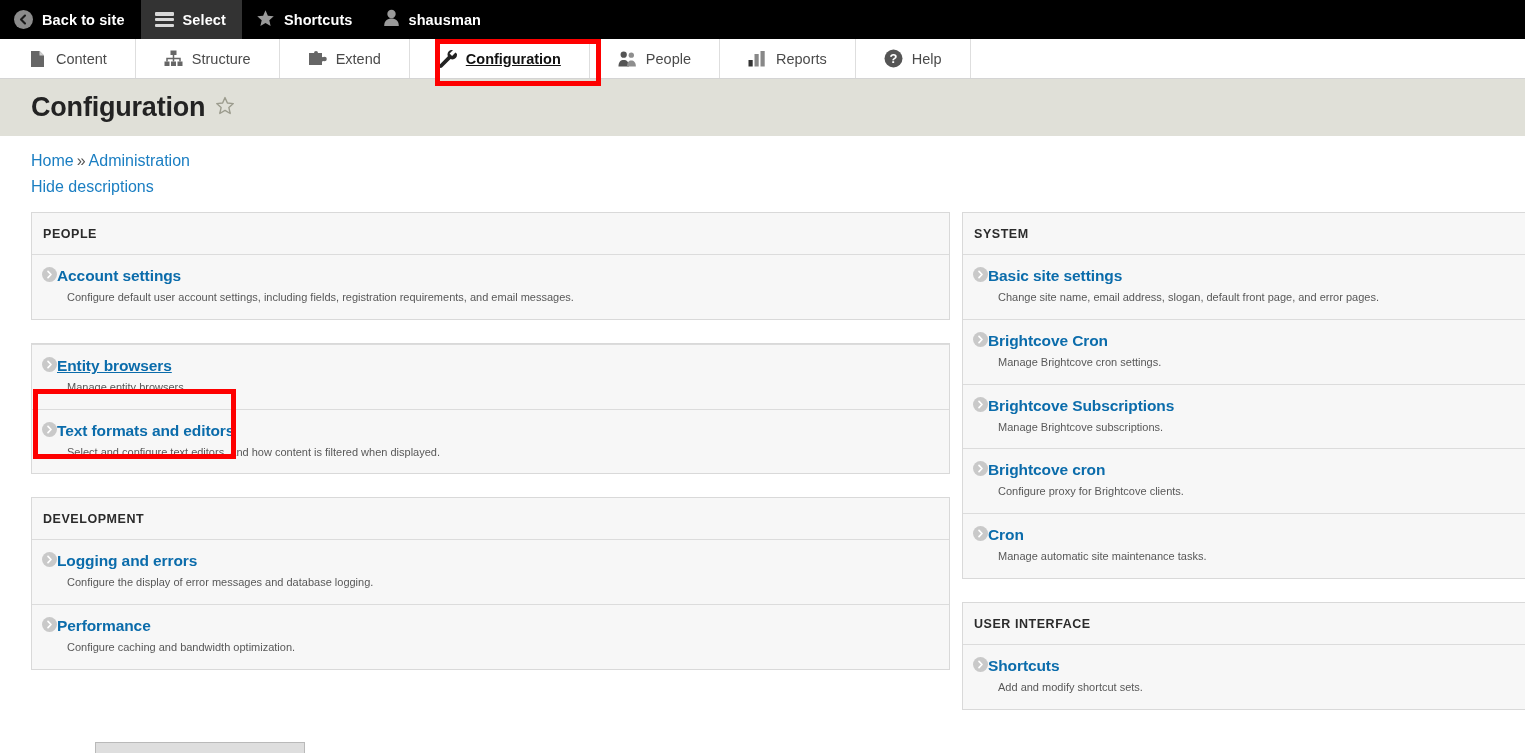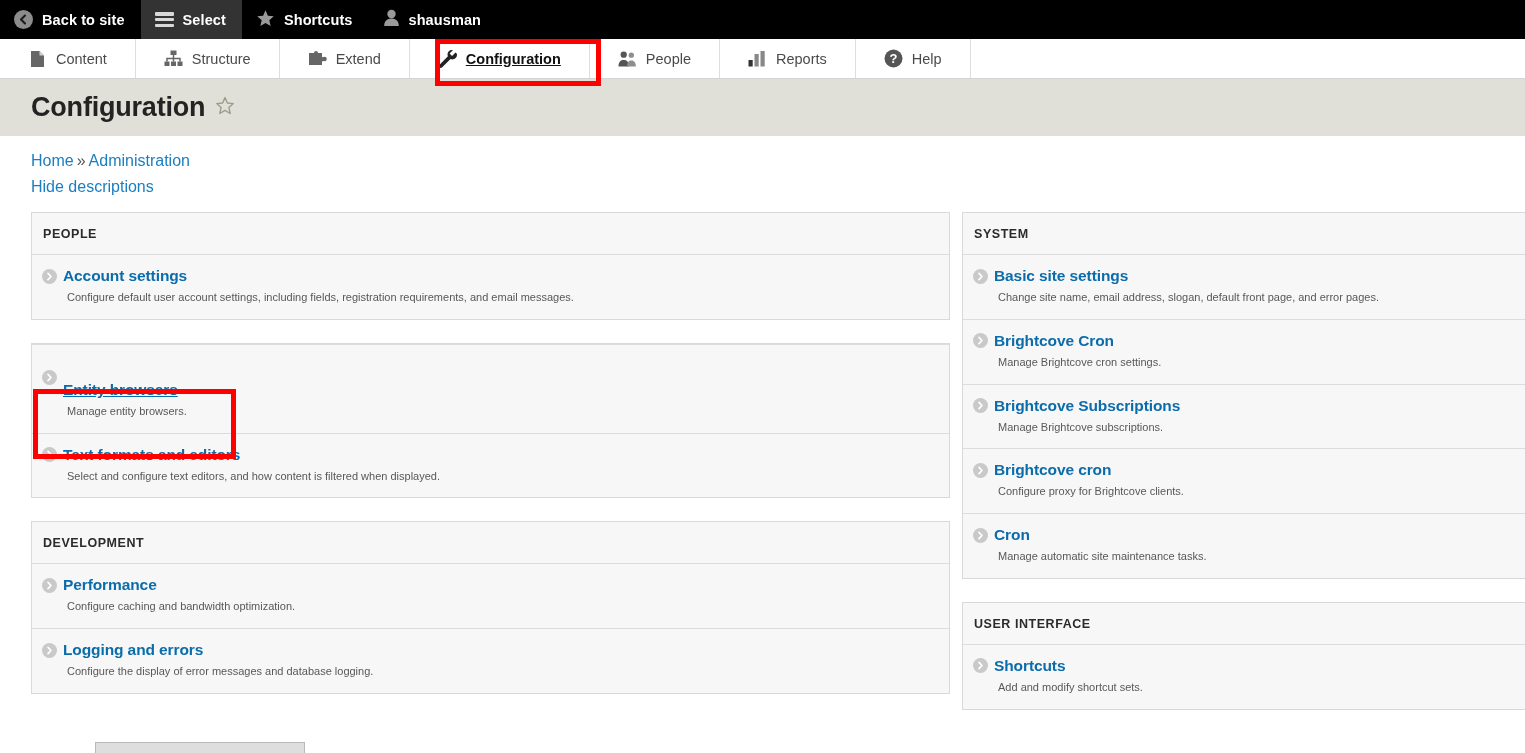--- a/index.html
+++ b/index.html
@@ -128,38 +128,37 @@
     letter-spacing: .55px;
     padding: 14px 0 13px 11px;
   }
   .panel-row {
     border-top: 1px solid #dcdcdc;
     padding: 12px 10px 14px 10px;
     position: relative;
   }
   .row-head {
     display: flex;
-    align-items: center;
-    gap: 6px;
+    gap: 0;
   }
   .bullet {
     width: 15px; height: 15px; border-radius: 50%;
     background: #c9c9c9;
     display: inline-flex; align-items: center; justify-content: center;
     flex: 0 0 auto;
   }
   .bullet svg { display: block; }
   .row-link {
     font-size: 15.5px;
     font-weight: bold;
     color: #0b6cab;
     text-decoration: none;
     letter-spacing: -.1px;
   }
-  .row-link.hovered { text-decoration: underline; margin-top: 24px; }
+  .row-link.hovered { text-decoration: underline; }
   .row-desc {
     font-size: 11px;
     color: #585858;
     padding: 6px 0 0 25px;
     line-height: 1.25;
   }
 
   
   .redbox {
     position: absolute;
@@ -370,34 +369,34 @@
       </div>
       <div class="panel">
         <div class="panel-title">DEVELOPMENT</div>
         <div class="panel-row">
           <div class="row-head">
             <span class="bullet">
               <svg width="9" height="9" viewBox="0 0 9 9">
                 <path d="M3 1.4 L6 4.5 L3 7.6" stroke="#ffffff" stroke-width="1.7" fill="none" stroke-linecap="round" stroke-linejoin="round"></path>
               </svg>
             </span>
+            <a href="#" class="row-link">Logging and errors</a>
+          </div>
+          <div class="row-desc">Configure the display of error messages and database logging.</div>
+        </div>
+        <div class="panel-row">
+          <div class="row-head">
+            <span class="bullet">
+              <svg width="9" height="9" viewBox="0 0 9 9">
+                <path d="M3 1.4 L6 4.5 L3 7.6" stroke="#ffffff" stroke-width="1.7" fill="none" stroke-linecap="round" stroke-linejoin="round"></path>
+              </svg>
+            </span>
             <a href="#" class="row-link">Performance</a>
           </div>
           <div class="row-desc">Configure caching and bandwidth optimization.</div>
-        </div>
-        <div class="panel-row">
-          <div class="row-head">
-            <span class="bullet">
-              <svg width="9" height="9" viewBox="0 0 9 9">
-                <path d="M3 1.4 L6 4.5 L3 7.6" stroke="#ffffff" stroke-width="1.7" fill="none" stroke-linecap="round" stroke-linejoin="round"></path>
-              </svg>
-            </span>
-            <a href="#" class="row-link">Logging and errors</a>
-          </div>
-          <div class="row-desc">Configure the display of error messages and database logging.</div>
         </div>
       </div>
     </div>
   <div class="col" id="col-right">
       <div class="panel">
         <div class="panel-title">SYSTEM</div>
         <div class="panel-row">
           <div class="row-head">
             <span class="bullet">
               <svg width="9" height="9" viewBox="0 0 9 9">

